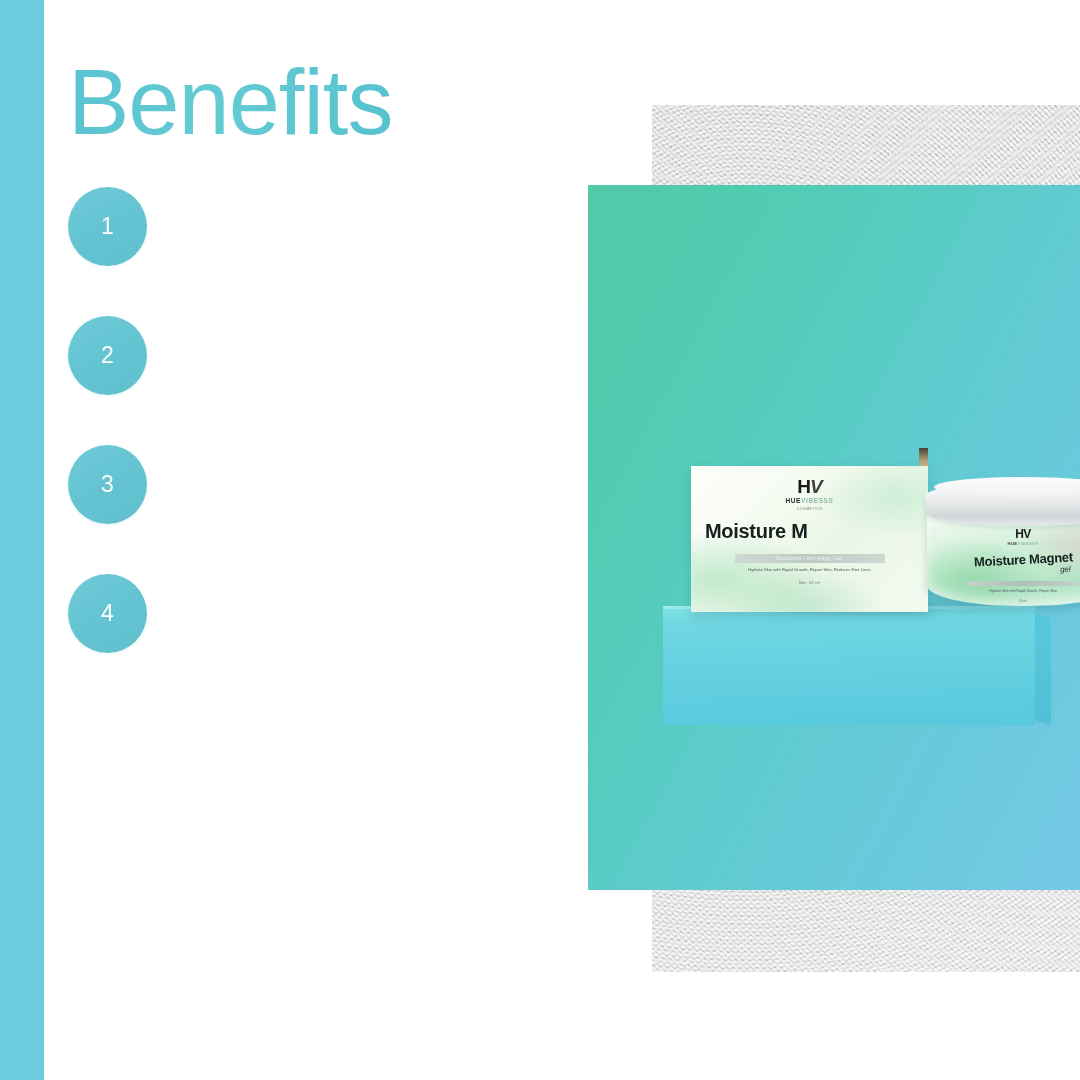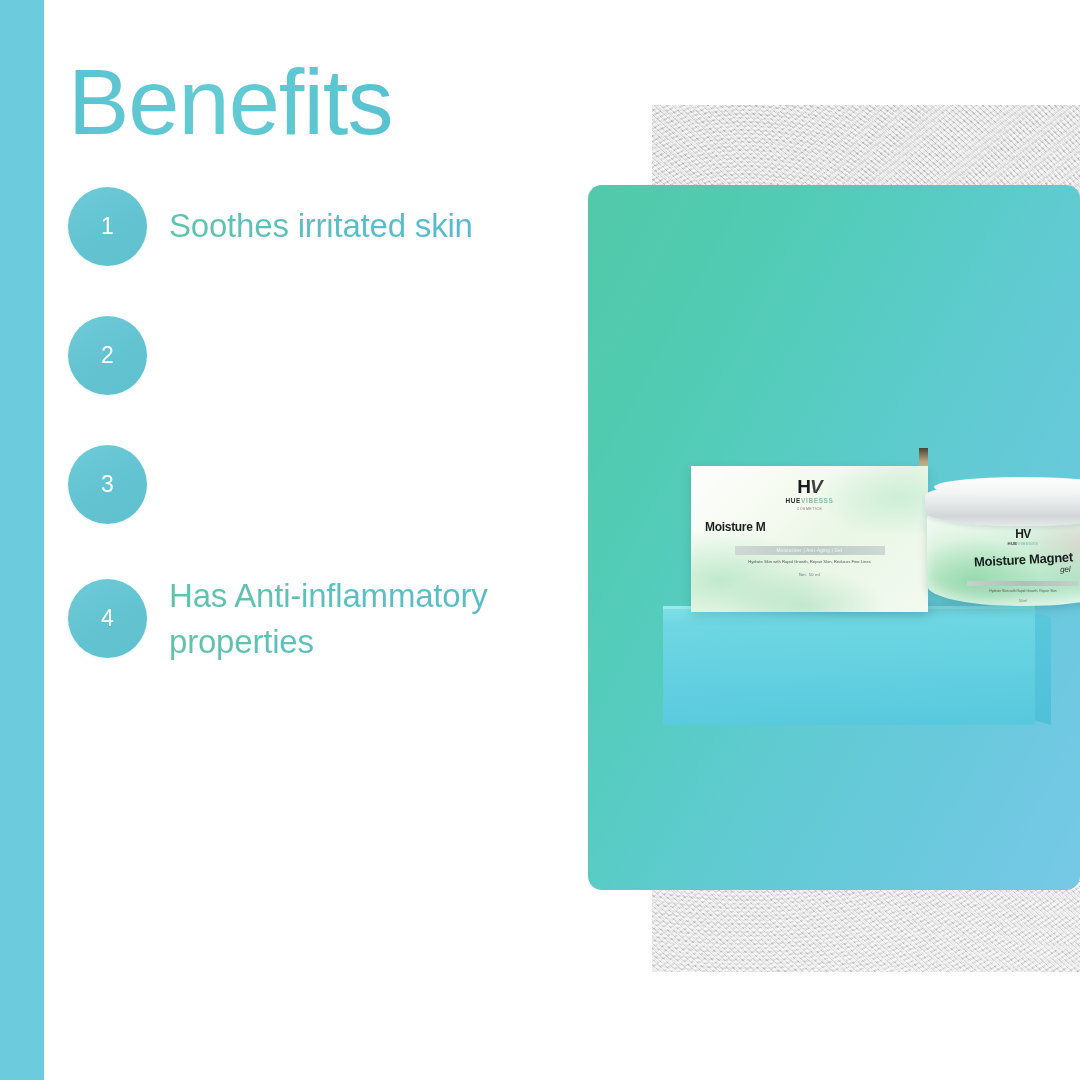--- a/index.html
+++ b/index.html
@@ -86,21 +86,20 @@
     position:absolute; left:588px; top:185px;
     width:492px; height:705px;
     background:linear-gradient(118deg,
         #52C9A9 0%,
         #51CBB0 18%,
         #55CCBE 36%,
         #5FCBD0 55%,
         #69C9DC 76%,
         #76C9E6 100%);
     overflow:hidden;
-    border-radius:14px;
   }
 
   
   .pedestal{
     position:absolute; left:75px; top:424px;
     width:372px; height:116px;
     background:linear-gradient(178deg,#7FE0E6 0%,#6FD7E2 12%,#62CFE0 60%,#57C9DD 100%);
   }
   .pedestal-top-edge{
     position:absolute; left:75px; top:421px;
@@ -141,21 +140,21 @@
   .brand-logo .v{ color:#3f3f3f; font-style:italic; }
   .brand-name{
     font-size:6.5px; font-weight:700; color:#2a2a2a;
     letter-spacing:.6px; line-height:1; margin-top:2px;
   }
   .brand-name .b2{ color:#8fb9a6; }
   .brand-sub{
     font-size:3.5px; color:#7a7a7a; letter-spacing:.5px; margin-top:2px;
   }
   .carton-product{
-    font-size:12px; font-weight:700; color:#17211f;
+    font-size:20px; font-weight:700; color:#17211f;
     margin-top:10px; letter-spacing:-.3px; line-height:1;
     align-self:flex-start; margin-left:14px;
   }
   .carton-strip{
     margin-top:13px; width:150px; height:9px;
     background:linear-gradient(90deg,#cfd9d4 0%,#bccac4 50%,#cfd9d4 100%);
     display:flex; align-items:center; justify-content:center;
     font-size:4.5px; color:#f2f6f4; letter-spacing:.3px; white-space:nowrap;
     overflow:hidden;
   }
@@ -295,30 +294,28 @@
 </div>
 
 <div class="content">
 
   <div class="page-title">Benefits</div>
 
   <div class="benefit-list">
 
     <div class="benefit-item">
       <div class="benefit-num">1</div>
-      <div class="benefit-text">Soothes irritated skin</div>
     </div>
 
     <div class="benefit-item">
       <div class="benefit-num">2</div>
     </div>
 
     <div class="benefit-item">
       <div class="benefit-num">3</div>
     </div>
 
     <div class="benefit-item">
       <div class="benefit-num">4</div>
-      <div class="benefit-text">Has Anti-inflammatory properties</div>
     </div>
 
   </div>
 </div>
 
 </body></html>

